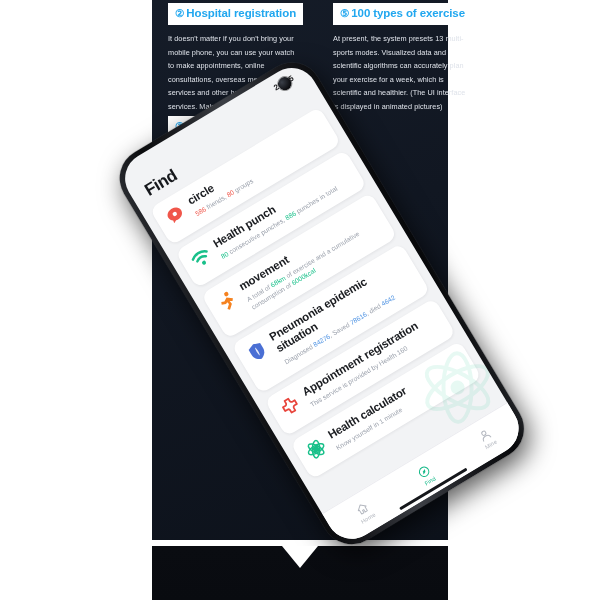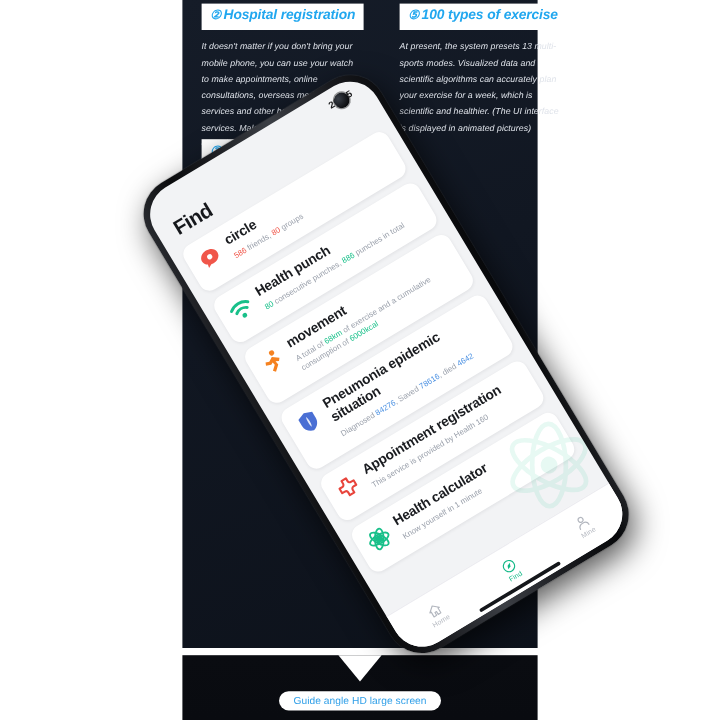--- a/index.html
+++ b/index.html
@@ -26,21 +26,21 @@
   .white-gap{position:absolute;left:152px;top:540px;width:296px;height:6px;background:#fff;}
 
   
   .notch-tri{
     position:absolute;left:50%;top:546px;transform:translateX(-50%);
     width:0;height:0;border-left:18px solid transparent;border-right:18px solid transparent;
     border-top:22px solid #ffffff;z-index:6;
   }
 
   
-  .txt-block{position:absolute;z-index:4;font-style:italic;}
+  .txt-block{position:absolute;z-index:4;}
   .hdr{
     background:#ffffff;
     color:#21a7ef;
     font-weight:bold;
     font-size:11.5px;
     letter-spacing:-0.1px;
     padding:4px 7px 5px 7px;
     white-space:nowrap;
     display:inline-block;
     line-height:1.15;
@@ -279,14 +279,13 @@
                 </svg>
               </span>
               <span class="lbl">Mine</span>
             </div>
           </div>
         <div class="homebar"></div>
       </div>
     </div>
   </div>
 
-  <div class="pill">Guide angle HD large screen</div>
 </div>
 
 </body></html>

